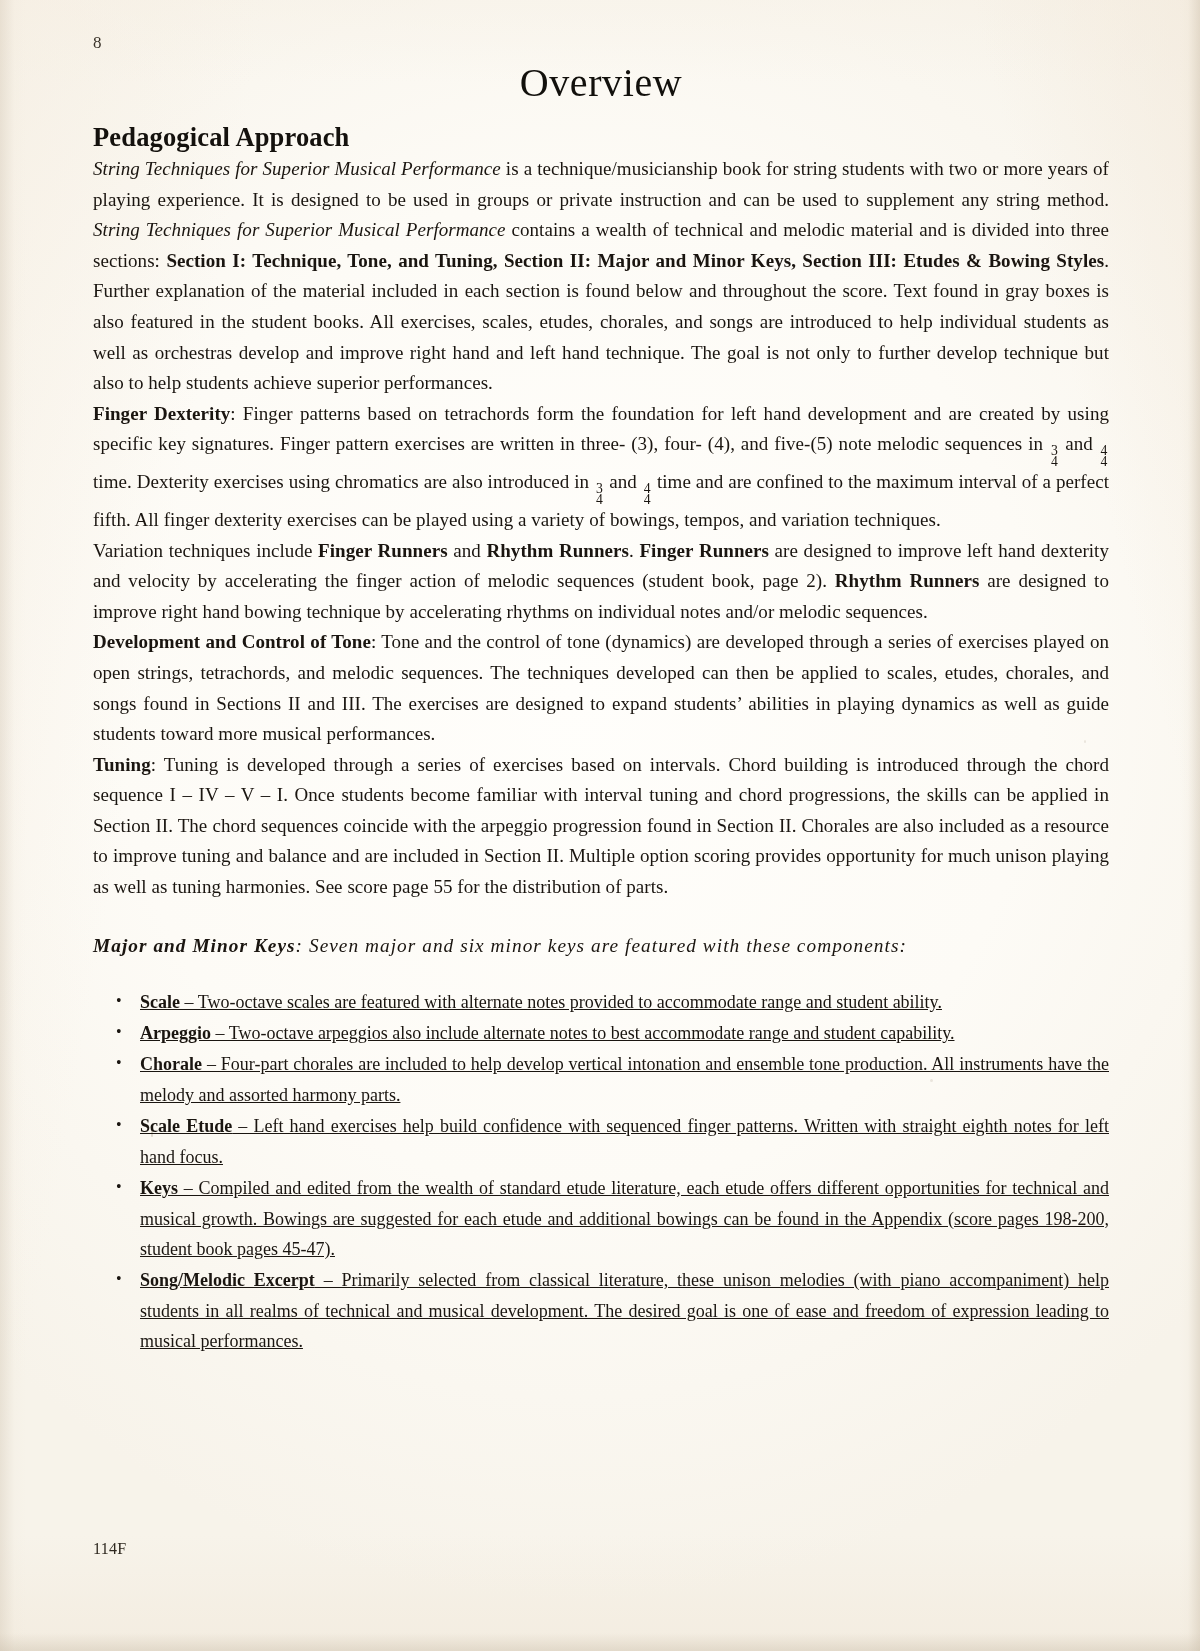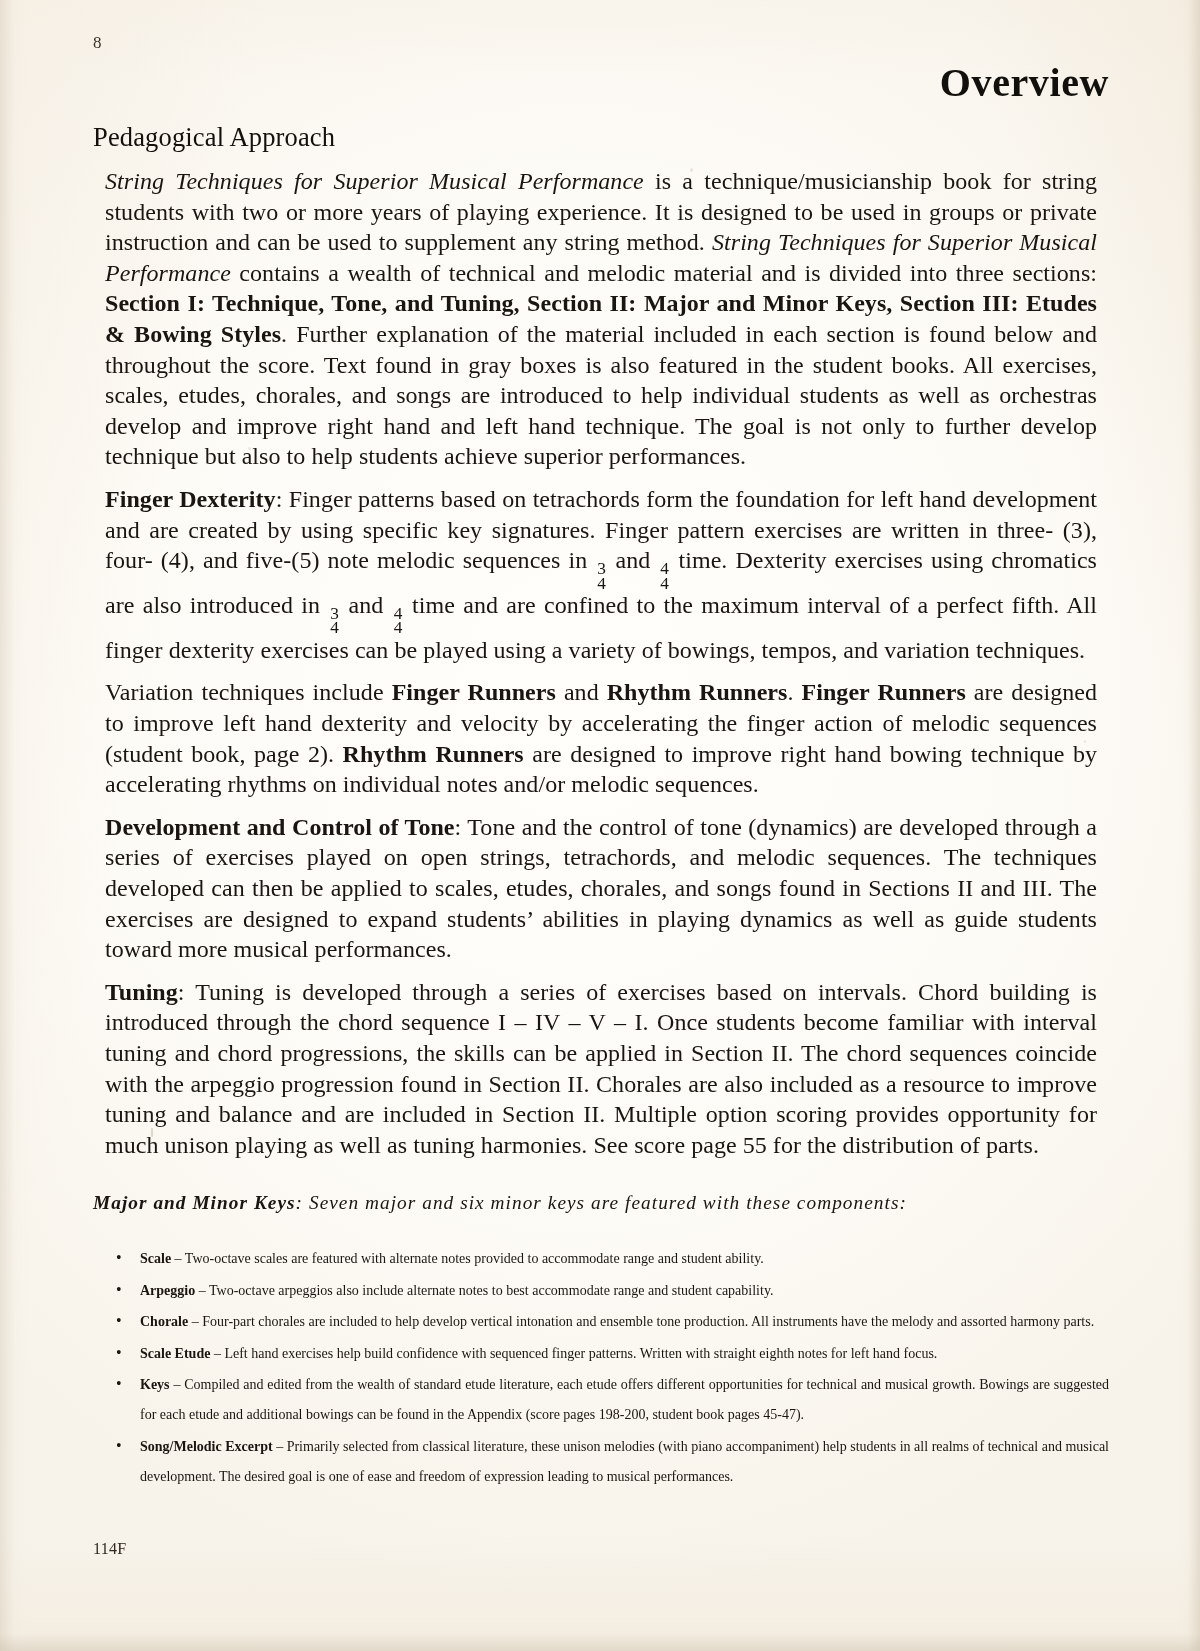--- a/index.html
+++ b/index.html
@@ -78,50 +78,50 @@
     font-size: 17px;
     color: #3a332a;
     letter-spacing: 0.2px;
   }
 
   .doc-title {
     position: absolute;
     left: 0;
     top: 59px;
     width: 1016px;
-    text-align: right;
+    text-align: center;
     font-size: 40px;
     line-height: 48px;
     color: #12100c;
     letter-spacing: 0.6px;
-    font-weight: 700;
+    font-weight: 400;
   }
 
   .flow {
     position: absolute;
     left: 0;
     top: 120px;
     width: 1016px;
   }
 
   h2.heading {
     margin: 0;
     font-size: 26.5px;
     line-height: 34px;
-    font-weight: 400;
+    font-weight: 700;
     letter-spacing: 0.15px;
     color: #14110d;
   }
   .h-pedagogical { margin-top: 6px; }
   .h-section-i   { margin-top: 36px; }
   .h-section-ii  { margin-top: 40px; }
 
   p.para {
-    margin: 12px;
-    font-size: 24px;
+    margin: 0;
+    font-size: 19px;
     line-height: 30.6px;
     text-align: justify;
     text-justify: inter-word;
     color: #1a1510;
     letter-spacing: 0.05px;
   }
   .p-intro   { margin-top: 29px; }
   .p-finger  { margin-top: 44px; }
   .p-var     { margin-top: 27px; }
   .p-dev     { margin-top: 28px; }
@@ -157,25 +157,26 @@
 
   ul.bullets {
     margin: 26px 0 0 0;
     padding: 0;
     list-style: none;
   }
   ul.bullets > li {
     position: relative;
     margin: 0 0 1px 0;
     padding-left: 47px;
-    font-size: 14px;
+    font-size: 18px;
     line-height: 30.4px;
     text-align: justify;
     text-justify: inter-word;
     color: #1a1510;
+    text-decoration: underline;
   }
   ul.bullets > li::before {
     content: "\2022";
     position: absolute;
     left: 23px;
     top: -1px;
     font-size: 16px;
     color: #1a1510;
   }
 

